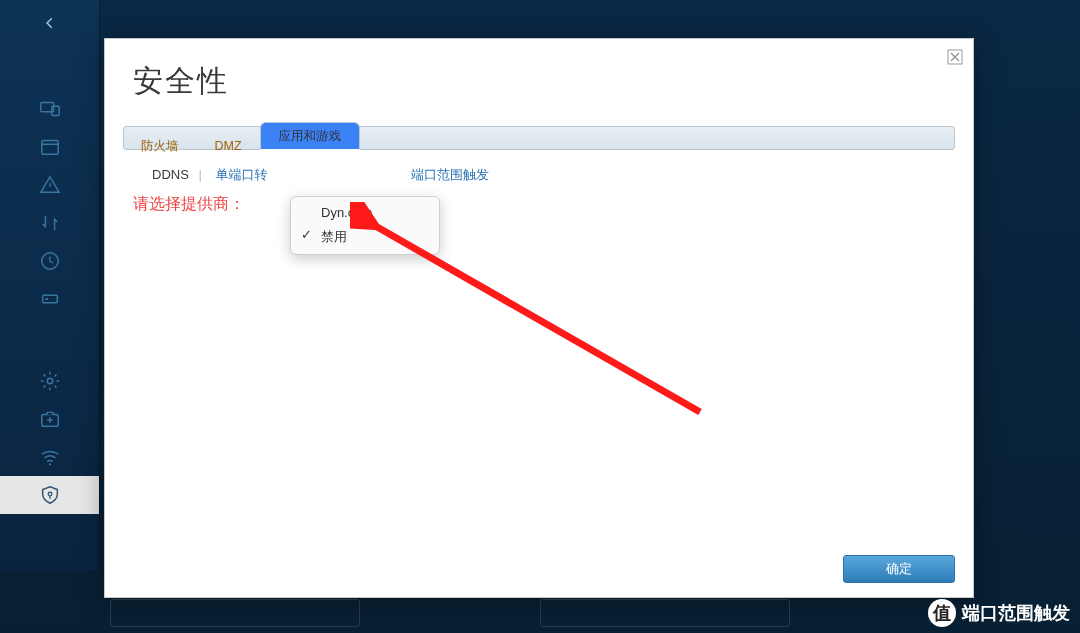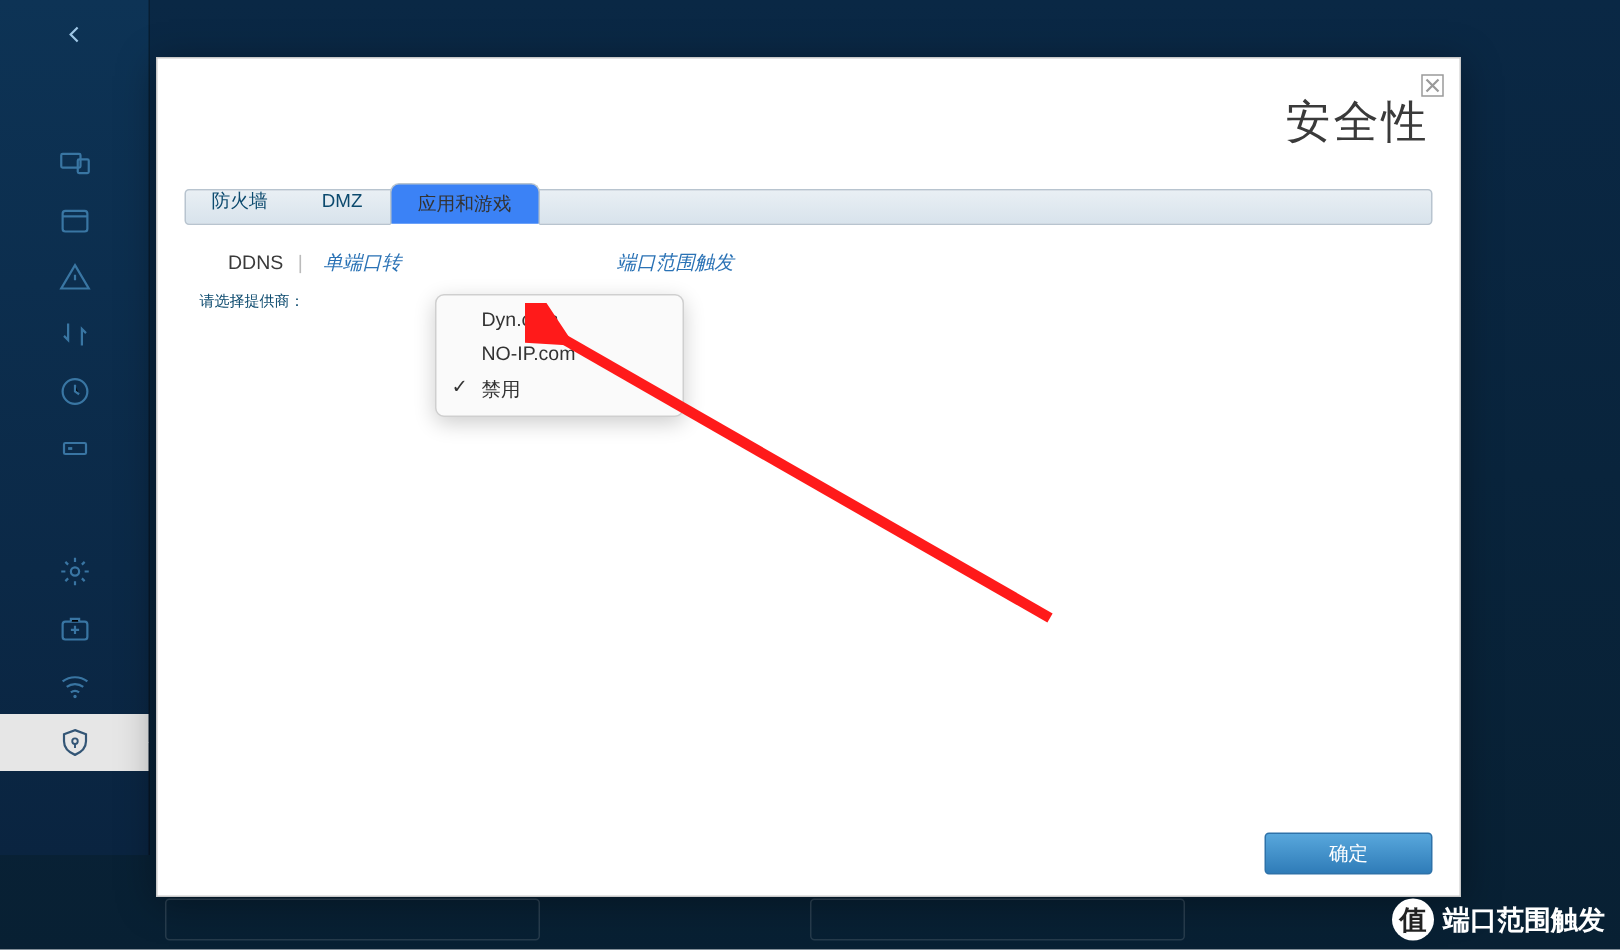--- a/index.html
+++ b/index.html
@@ -58,21 +58,20 @@
   }
   .card-close{
     position:absolute; right:10px; top:10px;
     width:16px; height:16px;
     color:#9a9a9a;
     cursor:pointer;
   }
   .card-close svg{width:16px;height:16px;}
   .card-head{
     padding: 22px 20px 10px 28px;
-    text-align: right;
   }
   .card-title{
     font-size: 30px; color:#3a3a3a; font-weight: 400;
     letter-spacing: 2px;
   }
   .card-sub{
     margin-top:10px;
     font-size:12.5px; color:#8a8a8a;
   }
 
@@ -88,57 +87,57 @@
     background: linear-gradient(#e9eff4,#d8e3ec);
     border:1px solid #b8c4cf;
     border-radius: 3px;
   }
   .tab{
     position:relative;
     float:left;
     height:24px; line-height:24px;
     padding: 0 18px;
     font-size:12.5px;
-    color:#0c4a6e;
+    color:#a16207;
     cursor:pointer;
     z-index:2;
-    margin-top:0;
+    margin-top:12px;
   }
   .tab.active{
     background:#3b82f6;
     border:1px solid #b8c4cf;
     border-bottom:1px solid #fff;
     border-top-left-radius:6px;
     border-top-right-radius:6px;
     color:#333;
     height:28px; line-height:26px;
     margin-top:0;
   }
 
   
   .subnav{
     margin: 16px 28px 0 28px;
     font-size:13px;
     color:#444;
   }
   .subnav .lbl{ color:#3a3a3a;margin-left:19px; }
-  .subnav .link{ color:#2a72b5; margin-left:8px; cursor:pointer;font-style:italic;}
+  .subnav .link{ color:#2a72b5; margin-left:8px; cursor:pointer;}
   .subnav .sep{ color:#bbb; margin:0 2px 0 6px;}
   .prov-row{
     margin: 10px 28px 0 28px;
-    font-size:10px;
-    color:#0c4a6e;
+    font-size:16px;
+    color:#ef4444;
     font-family:Liberation Serif, serif;
   }
 
   
   .popover{
     position:absolute;
     left: 290px; top:196px;
-    width: 166px;
+    width: 150px;
     background:#fafafa;
     border:1px solid #cfcfcf;
     border-radius:6px;
     box-shadow:0 4px 14px rgba(0,0,0,.2);
     padding:4px 0;
     z-index:5;
   }
   .pop-item{
     font-size:13px; color:#333;
     padding:4px 12px 4px 30px;
@@ -311,21 +310,20 @@
     <span>请选择提供商：</span>
   </div>
 
   <div class="btn-row">
     <div class="btn">确定</div>
   </div>
 </div>
 
 <div class="popover">
   <div class="pop-item">Dyn.com</div>
-  <div class="pop-item">NO-IP.com</div>
   <div class="pop-item check">禁用</div>
 </div>
 
 <svg class="arrow-anno" viewBox="0 0 380 230">
   <defs>
     <marker id="ah" markerWidth="18" markerHeight="16" refX="3" refY="8" orient="auto">
       <path d="M16 0 L0 8 L16 16 L12 8 Z" fill="#ff1a1a"></path>
     </marker>
   </defs>
   <line x1="350" y1="210" x2="15" y2="18" stroke="#ff1a1a" stroke-width="7" marker-end="url(#ah)"></line>

